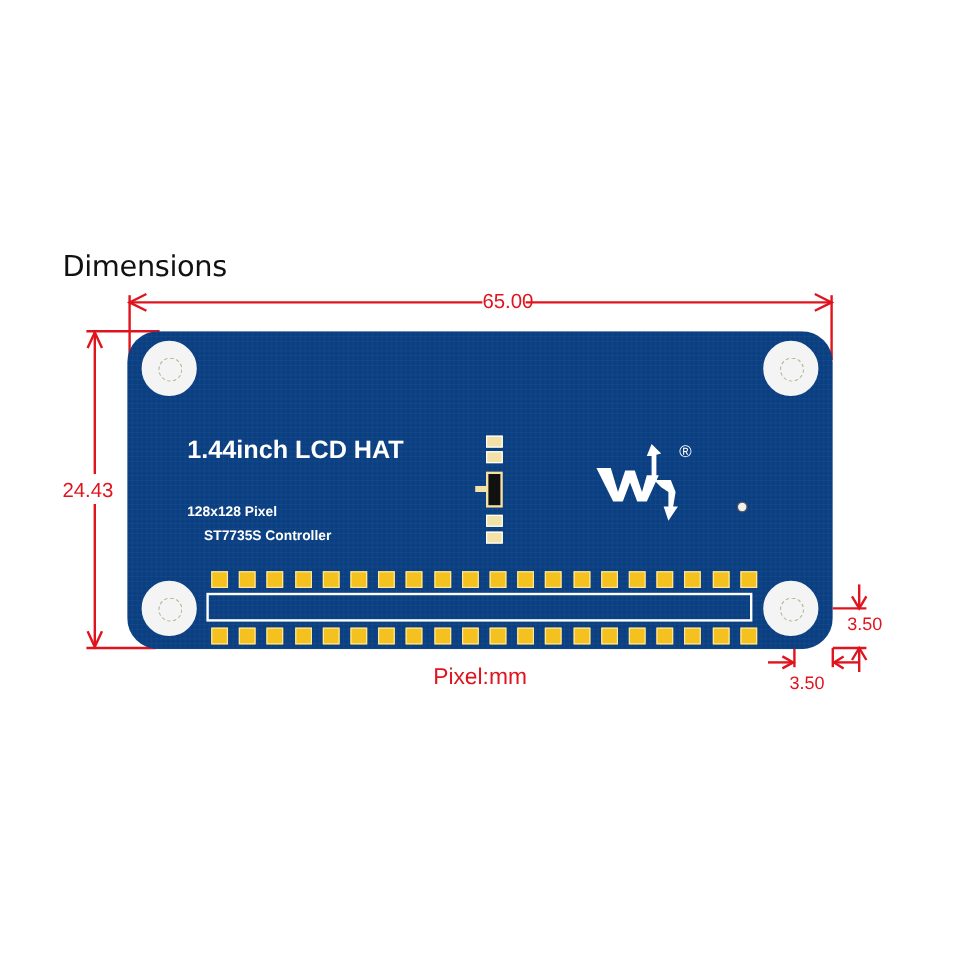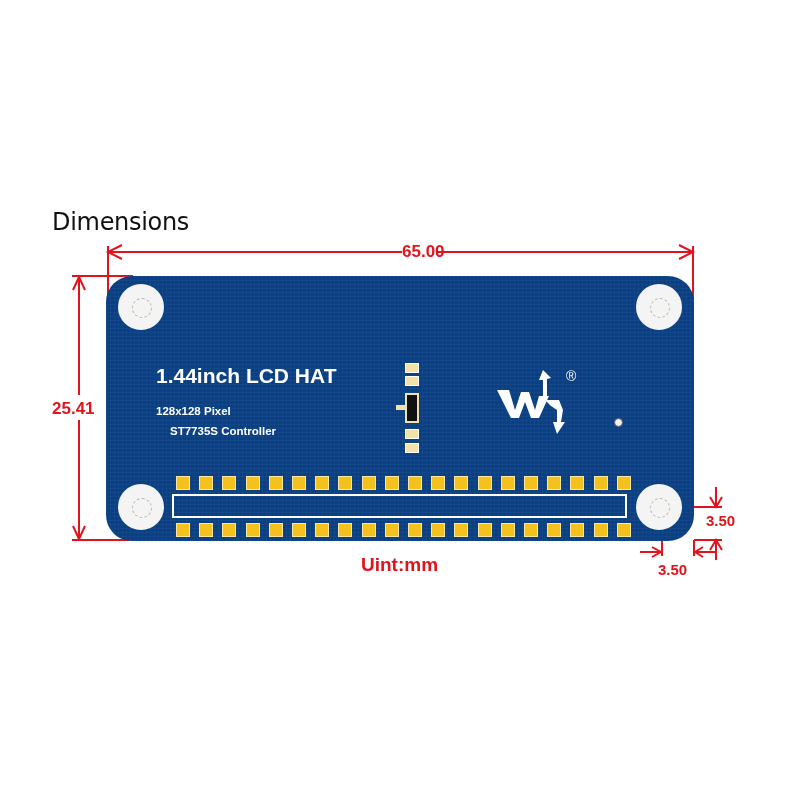--- a/index.html
+++ b/index.html
@@ -5,25 +5,25 @@
   html, body { margin:0; padding:0; background:#ffffff; }
   body { width:800px; height:800px; position:relative; overflow:hidden; font-family:"Liberation Sans", sans-serif; }
   .abs { position:absolute; }
   .title { left:52px; top:208px; font-size:24px; color:#111; font-family:"DejaVu Sans", sans-serif; letter-spacing:-0.3px; }
   .board { left:106px; top:276px; width:588px; height:265px; background:#0a3f82; border-radius:26px;
            background-image: linear-gradient(rgba(255,255,255,0.03) 1px, transparent 1px), linear-gradient(90deg, rgba(255,255,255,0.03) 1px, transparent 1px);
            background-size:4px 4px; }
   .hole { width:46px; height:46px; border-radius:50%; background:#f4f4f4; border:4px solid #f4f4f4; box-sizing:border-box; }
   .hole::after { content:""; position:absolute; left:10px; top:10px; width:18px; height:18px; border-radius:50%; border:1.5px dashed #bdb39a; }
   .board-title { color:#fff; font-weight:bold; font-size:21px; left:156px; top:364px; }
-  .board-sub { color:#fff; font-weight:bold; font-size:11.5px; }
+  .board-sub { color:#fff; font-weight:bold; font-size:11.5px;margin-top:16px; }
   .pad { width:14px; height:14px; background:#f4c11f; border:1px solid #fbe7a0; box-sizing:border-box; }
   .header-outline { left:172px; top:494px; width:455px; height:24px; border:2.5px solid #fff; box-sizing:border-box; }
   .smd { width:14px; height:10px; background:#f3e2a8; border:1.5px solid #fff; box-sizing:border-box; }
-  .dim { color:#e0141e; font-weight:bold; }
+  .dim { color:#e0141e; font-weight:normal; }
   .reg { color:#fff; font-size:14px; }
 </style>
 </head>
 <body>
 
 <div class="abs title">Dimensions</div>
 
 <svg class="abs" style="left:0;top:0" width="800" height="800">
   <g stroke="#e0141e" stroke-width="2" fill="none">
 
@@ -51,24 +51,24 @@
     <line x1="662" y1="540" x2="662" y2="556"></line>
     <line x1="694" y1="540" x2="694" y2="556"></line>
     <line x1="640" y1="552" x2="661" y2="552"></line>
     <polyline points="652,547 661,552 652,557"></polyline>
     <line x1="695" y1="552" x2="715" y2="552"></line>
     <polyline points="703,547 695,552 703,557"></polyline>
   </g>
 </svg>
 
 <div class="abs dim" style="left:402px;top:242px;font-size:17px;width:40px;text-align:center;">65.00</div>
-<div class="abs dim" style="left:52px;top:399px;font-size:17px;">25.41</div>
+<div class="abs dim" style="left:52px;top:399px;font-size:17px;">24.43</div>
 <div class="abs dim" style="left:706px;top:512px;font-size:15px;">3.50</div>
 <div class="abs dim" style="left:658px;top:561px;font-size:15px;">3.50</div>
-<div class="abs dim" style="left:361px;top:554px;font-size:19px;">Uint:mm</div>
+<div class="abs dim" style="left:361px;top:554px;font-size:19px;">Pixel:mm</div>
 
 <div class="abs board"></div>
 
 <div class="abs hole" style="left:118px;top:284px;"></div>
 <div class="abs hole" style="left:636px;top:284px;"></div>
 <div class="abs hole" style="left:118px;top:484px;"></div>
 <div class="abs hole" style="left:636px;top:484px;"></div>
 
 <div class="abs board-title">1.44inch LCD HAT</div>
 <div class="abs board-sub" style="left:156px;top:405px;">128x128 Pixel</div>

